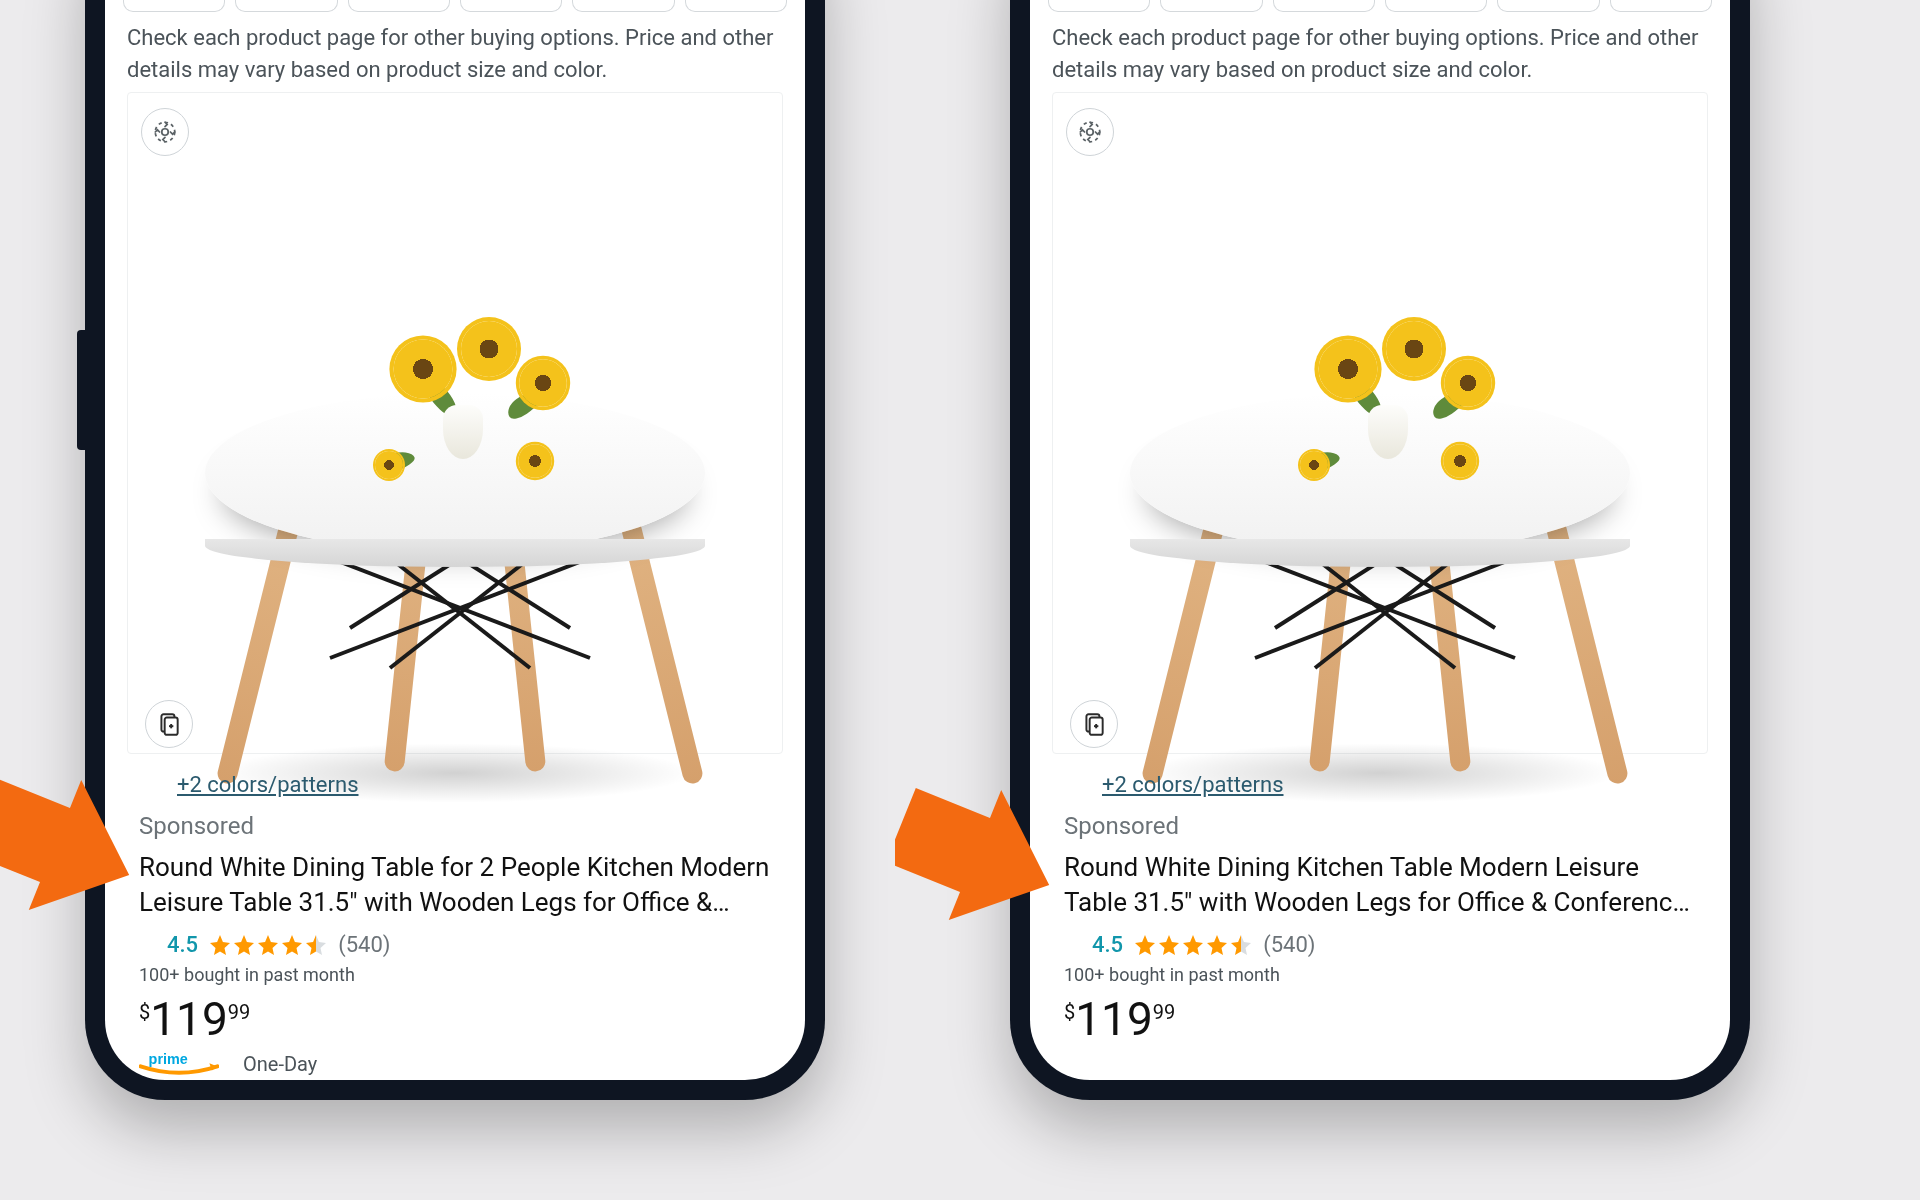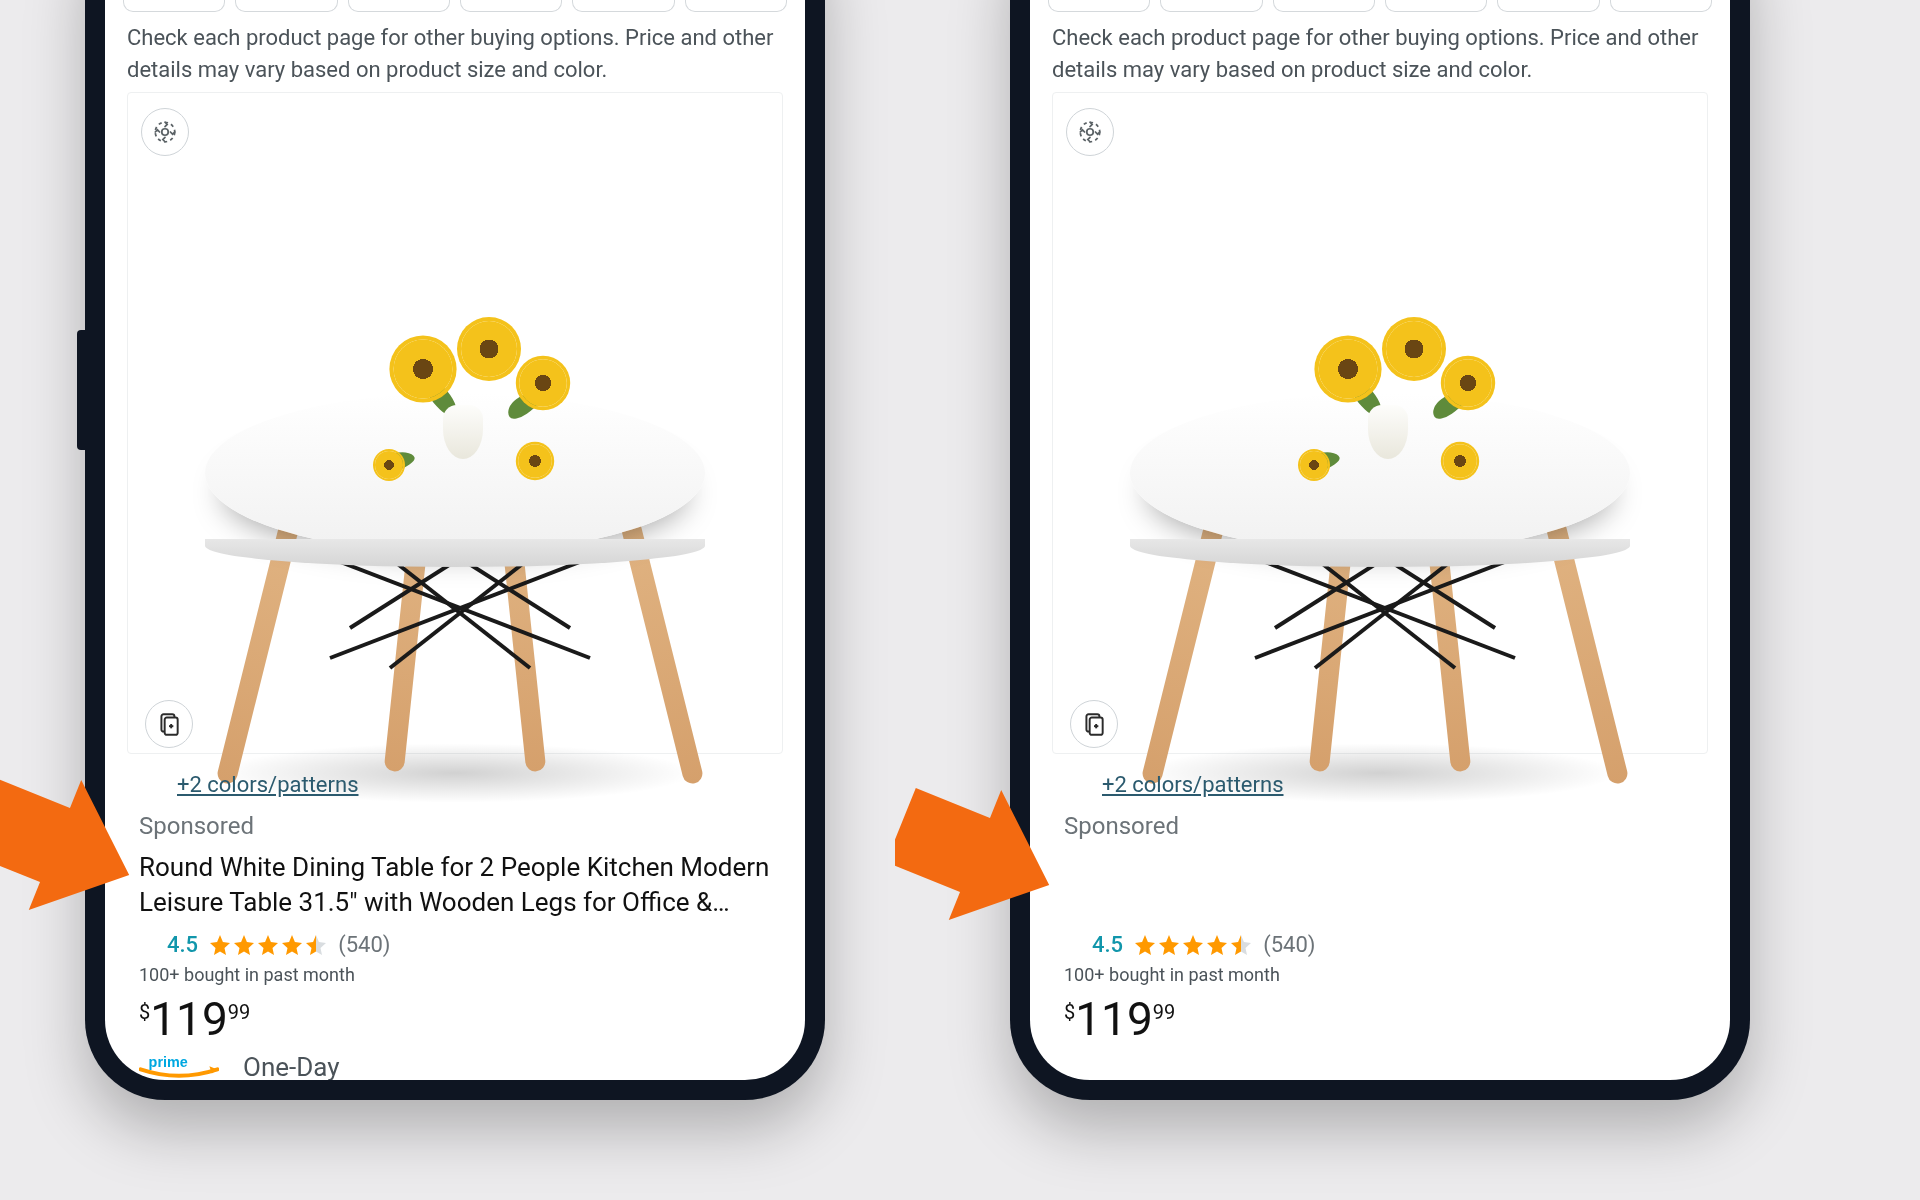--- a/index.html
+++ b/index.html
@@ -257,21 +257,21 @@
   .price .frac  { font-size: 20px; margin-top: 4px; }
 
   .prime-row {
     left: 34px;
     top: 1132px;
     display: flex;
     align-items: center;
     gap: 24px;
   }
   .prime { height: 24px; }
-  .ship  { font-size: 26px; color: #4b5359; }
+  .ship  { font-size: 20px; color: #4b5359; }
 
   
   .arrow {
     position: absolute;
     width: 160px;
     height: 140px;
     pointer-events: none;
   }
   .arrow svg { width: 100%; height: 100%; }
   .arrow path { fill: #f36a11; }
@@ -446,20 +446,21 @@
         <svg viewBox="0 0 24 24" fill="none" stroke="#2b2b2b" stroke-width="1.8">
           <rect x="5" y="3" width="12" height="16" rx="2"></rect>
           <rect x="8" y="6" width="12" height="16" rx="2" fill="#fff"></rect>
           <line x1="14" y1="12" x2="14" y2="16"></line>
           <line x1="12" y1="14" x2="16" y2="14"></line>
         </svg>
       </span>
 
       <a class="variants">+2 colors/patterns</a>
       <div class="sponsored">Sponsored</div>
+      <div class="title">Round White Dining Kitchen Table Modern Leisure Table 31.5" with Wooden Legs for Office &amp; Conferenc…</div>
 
       <div class="rating-row">
         <span class="rating-val">4.5</span>
         <span class="stars">
           <svg class="star" viewBox="0 0 24 24">
               <path d="M12 2l2.9 6.9L22 10l-5.5 4.9L18 22l-6-3.6L6 22l1.5-7.1L2 10l7.1-1.1z"></path>
             </svg>
           <svg class="star" viewBox="0 0 24 24">
               <path d="M12 2l2.9 6.9L22 10l-5.5 4.9L18 22l-6-3.6L6 22l1.5-7.1L2 10l7.1-1.1z"></path>
             </svg>

